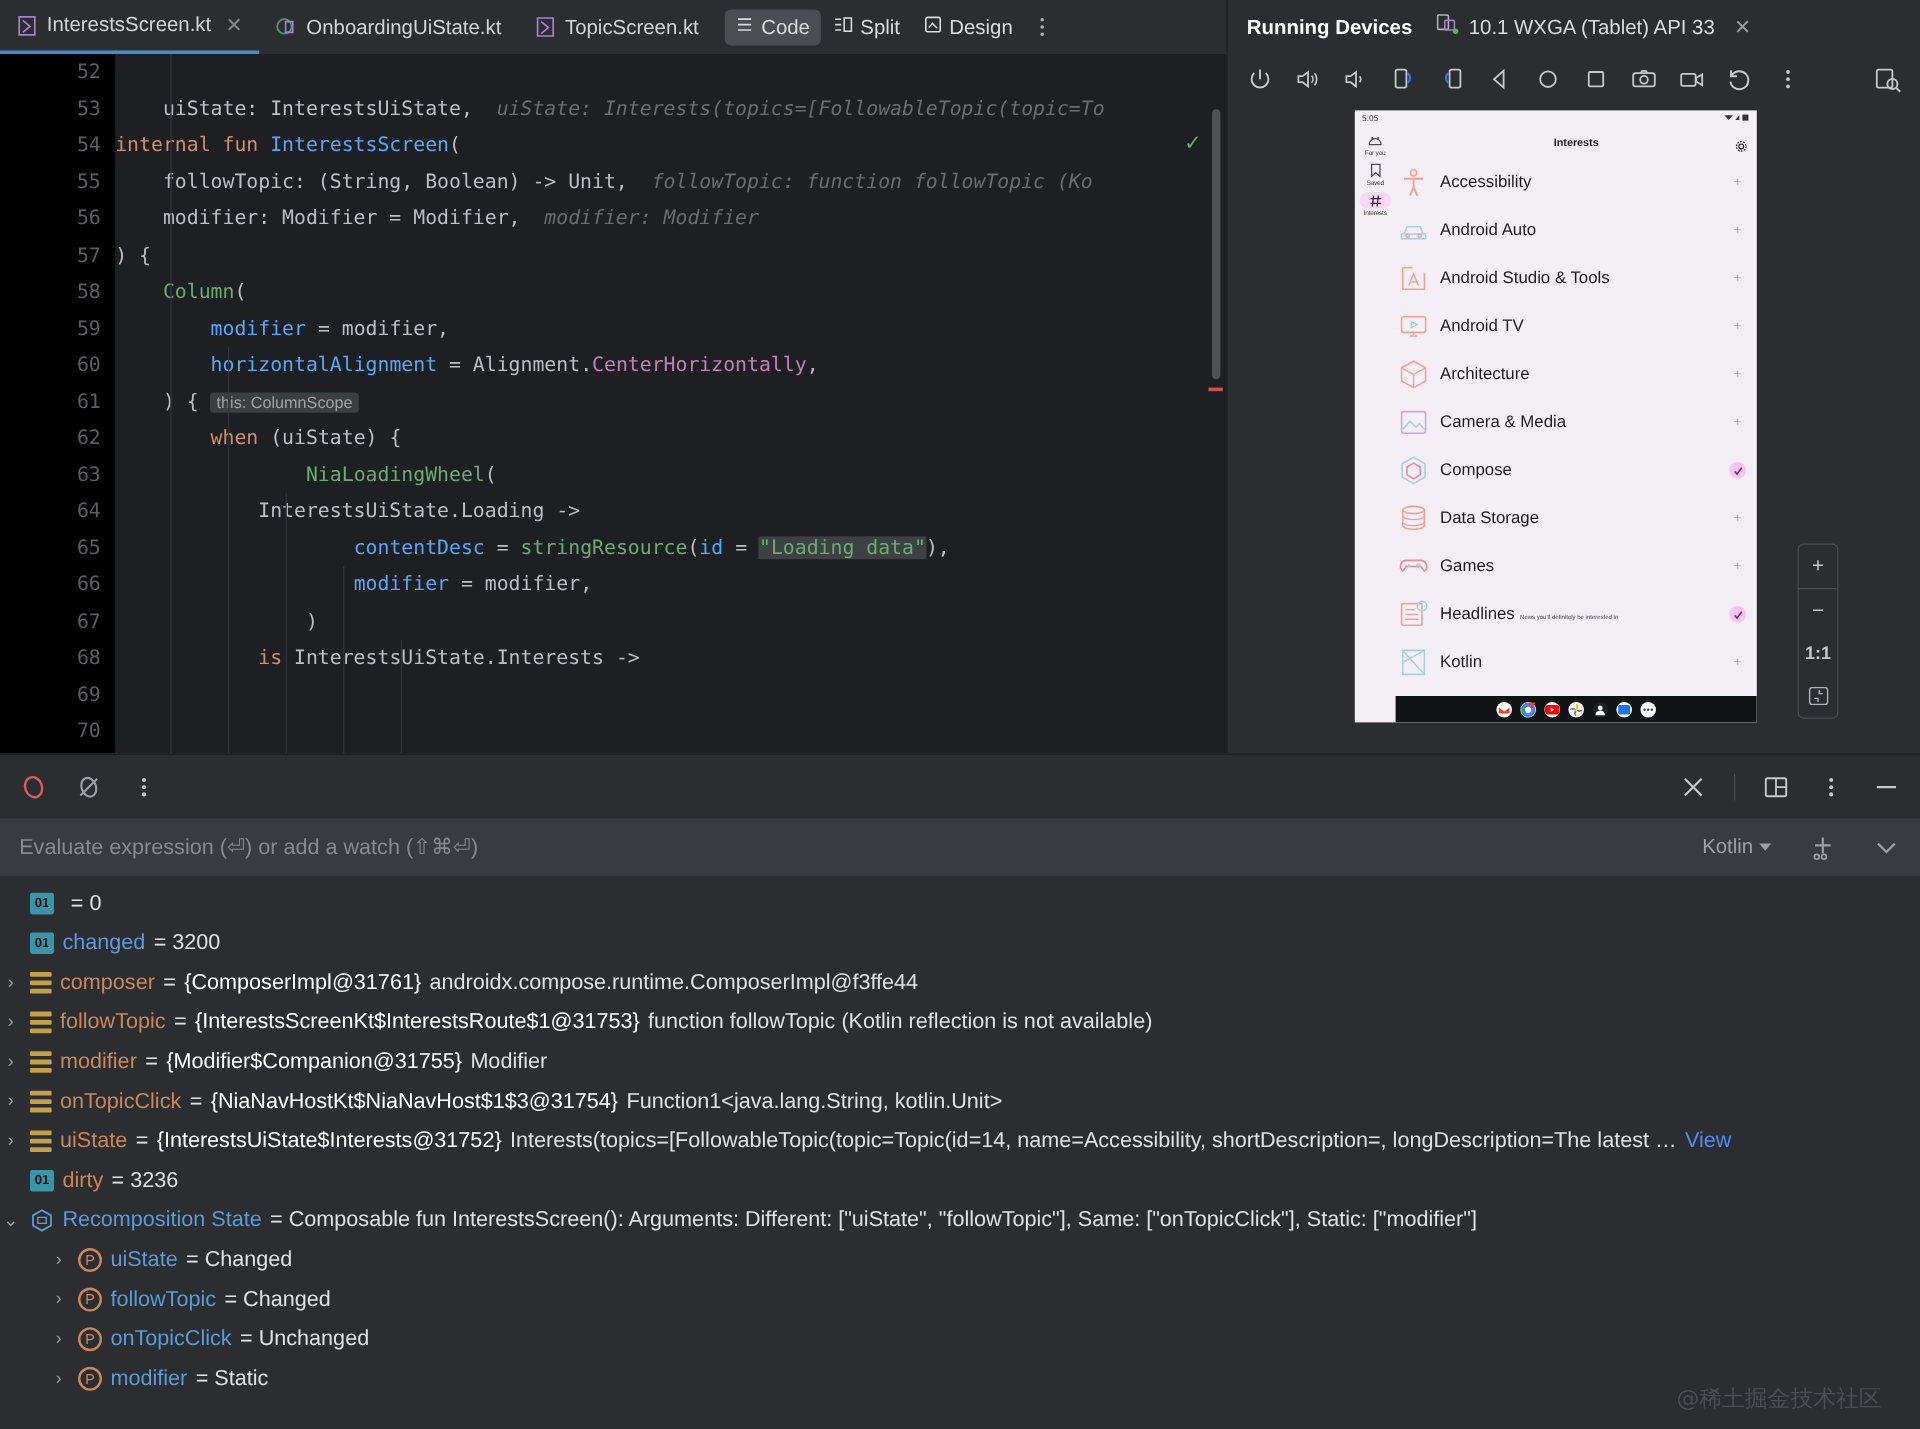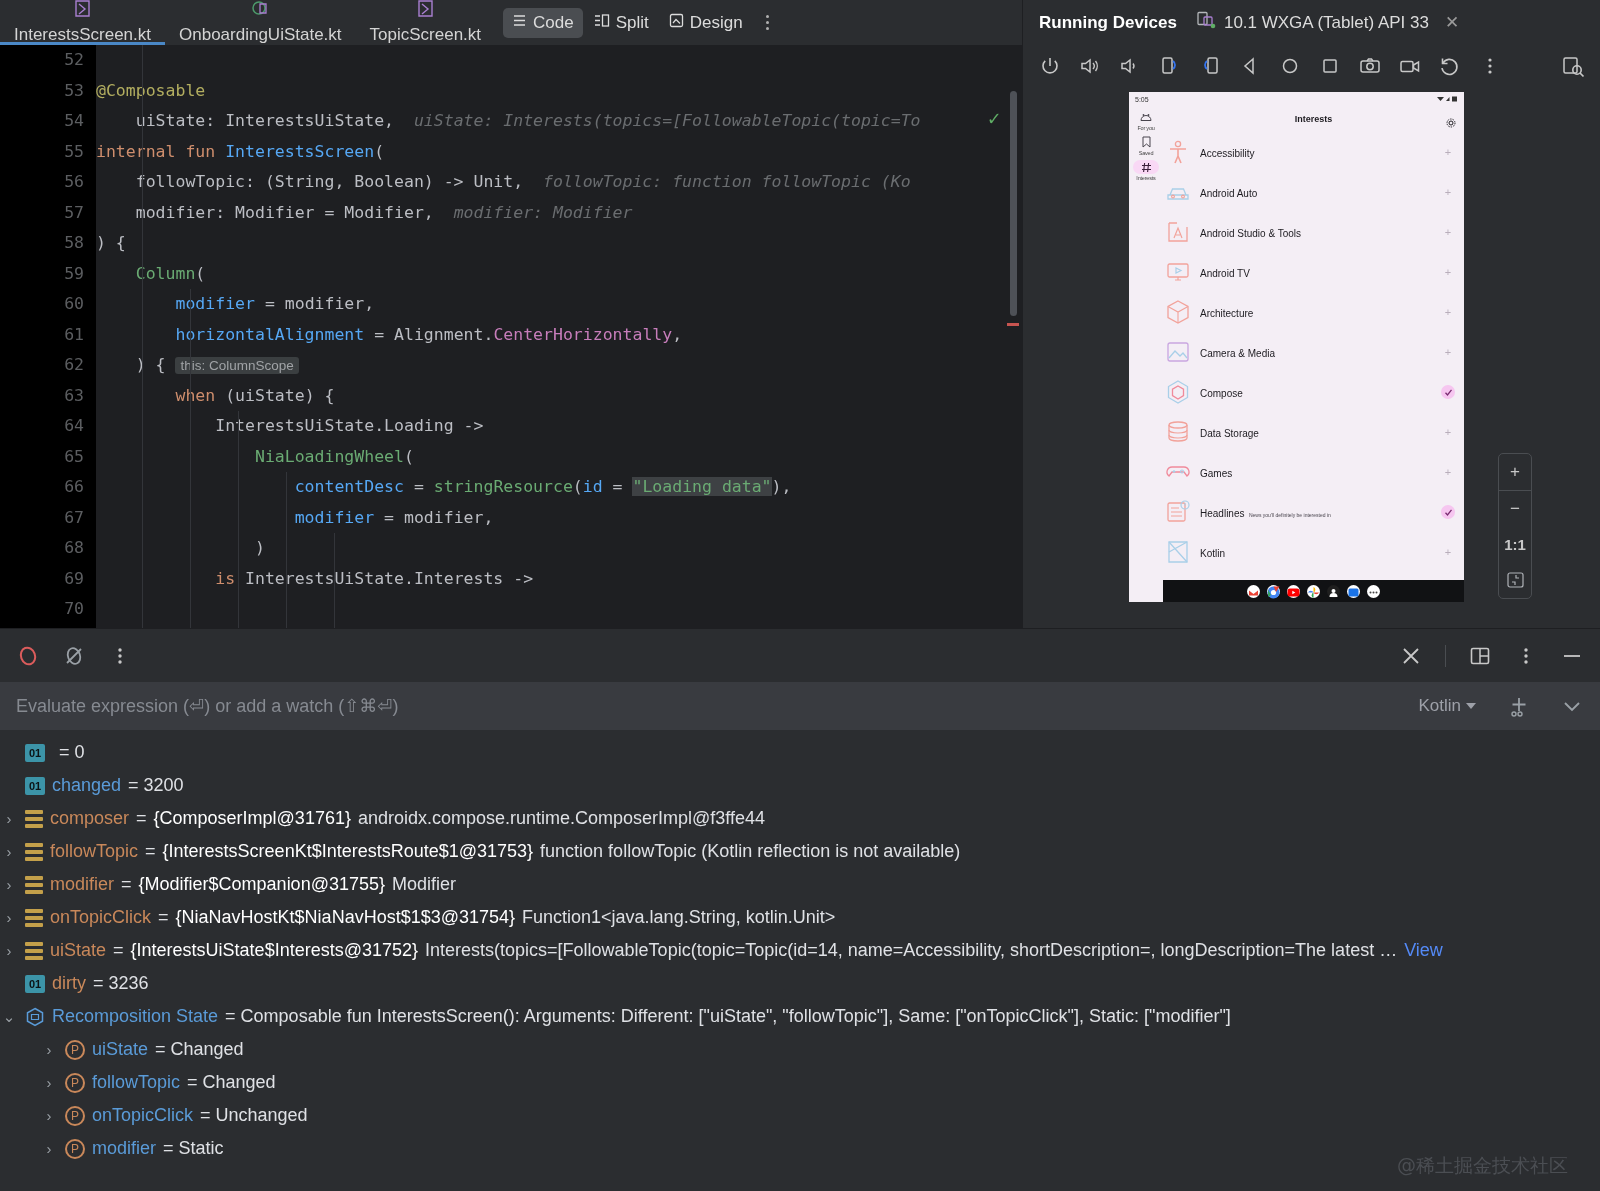--- a/index.html
+++ b/index.html
@@ -15,21 +15,21 @@
     position: absolute; top: 0; left: 0; width: 1600px; height: 45px;
     background: #2b2d30; display: flex; align-items: stretch;
   }
   .editor-tabs {
     display: flex; align-items: stretch; height: 45px; width: 1022px;
     background: #2b2d30;
   }
   .tab {
     display: flex; align-items: center; gap: 8px;
     padding: 0 14px; height: 45px; cursor: default;
-    font-size: 17px; color: #d4d4d4; white-space: nowrap; flex-direction: column;
+    font-size: 17px; color: #d4d4d4; white-space: nowrap;
   }
   .tab.active { background: #2b2d30; border-bottom: 3px solid #4a88c7; }
   .tab .kt-icon {
     width: 17px; height: 17px; flex: 0 0 17px; position: relative; display:inline-block;
   }
   .tab .close-x {
     font-size: 17px; color: #888; margin-left: 4px; line-height: 1;
   }
   .viewmode-group {
     display: flex; align-items: center; gap: 2px; margin-left: 8px;
@@ -95,21 +95,21 @@
     height: 26px; position: relative;
   }
   .emu-title { font-size: 9px; font-weight: bold; color: #1d1b20; }
   .emu-gear { position: absolute; right: 8px; top: 8px; width: 10px; height: 10px;}
   .emu-list { flex: 1; overflow: hidden; }
   .emu-row {
     display: flex; align-items: center; height: 40px; padding: 0 8px 0 2px; gap: 9px;
   }
   .emu-row-icon { width: 26px; height: 26px; flex: 0 0 26px; }
   .emu-row-text { flex: 1; min-width: 0; }
-  .emu-row-title { font-size: 10px; color: #1d1b20; line-height: 1.2; }
+  .emu-row-title { font-size: 14px; color: #1d1b20; line-height: 1.2; }
   .emu-row-sub { font-size: 5px; color: #49454e; line-height: 1.2; margin-top:1px;}
   .emu-row-action { width: 16px; flex: 0 0 16px; display:flex; align-items:center; justify-content:center;}
   .plus-faint { font-size: 11px; color: #b9aebb; line-height: 1; }
   .check-pill {
     width: 14px; height: 14px; border-radius: 50%; background: #f6c6f0;
     display: flex; align-items: center; justify-content: center;
   }
   .emu-dock {
     height: 22px; background: #111214; display: flex; align-items: center;
     justify-content: center; gap: 7px;
@@ -337,33 +337,32 @@
   </div>
 
   <div class="code-area">
     <div class="indent-guide" style="left:46px;"></div>
     <div class="indent-guide" style="left:94px;top:244px;height:340px;"></div>
     <div class="indent-guide" style="left:142px;top:366px;height:220px;"></div>
     <div class="indent-guide" style="left:190px;top:427px;height:160px;"></div>
     <div class="indent-guide" style="left:238px;top:488px;height:100px;"></div>
 
     <div class="cl">&nbsp;</div>
-    <div class="cl"><span class="k-ann">@Composable</span></div>
     <div class="cl">    uiState: InterestsUiState,&nbsp;&nbsp;<span class="hint">uiState: Interests(topics=[FollowableTopic(topic=To</span></div>
     <div class="cl"><span class="k-kw">internal fun </span><span class="k-fn">InterestsScreen</span>(</div>
     <div class="cl">    followTopic: (String, Boolean) -&gt; Unit,&nbsp;&nbsp;<span class="hint">followTopic: function followTopic (Ko</span></div>
     <div class="cl">    modifier: Modifier = Modifier,&nbsp;&nbsp;<span class="hint">modifier: Modifier</span></div>
     <div class="cl">) {</div>
     <div class="cl">    <span class="k-green">Column</span>(</div>
     <div class="cl">        <span class="k-param">modifier</span> = modifier,</div>
     <div class="cl">        <span class="k-param">horizontalAlignment</span> = Alignment.<span class="k-prop">CenterHorizontally</span>,</div>
     <div class="cl">    ) { <span class="inlay">this: ColumnScope</span></div>
     <div class="cl">        <span class="k-kw">when</span> (uiState) {</div>
+    <div class="cl">                <span class="k-green">NiaLoadingWheel</span>(</div>
     <div class="cl">            InterestsUiState.Loading -&gt;</div>
-    <div class="cl">                <span class="k-green">NiaLoadingWheel</span>(</div>
     <div class="cl">                    <span class="k-param">contentDesc</span> = <span class="k-green">stringResource</span>(<span class="k-param">id</span> = <span class="str-hl">"Loading data"</span>),</div>
     <div class="cl">                    <span class="k-param">modifier</span> = modifier,</div>
     <div class="cl">                )</div>
     <div class="cl" style="color:#cf8e6d;">            is <span style="color:#bcbec4;">InterestsUiState.Interests -&gt;</span></div>
   </div>
 
   <div class="check-ok">✓</div>
   <div class="scroll-thumb"></div>
   <div class="err-stripe"></div>
 </div>

